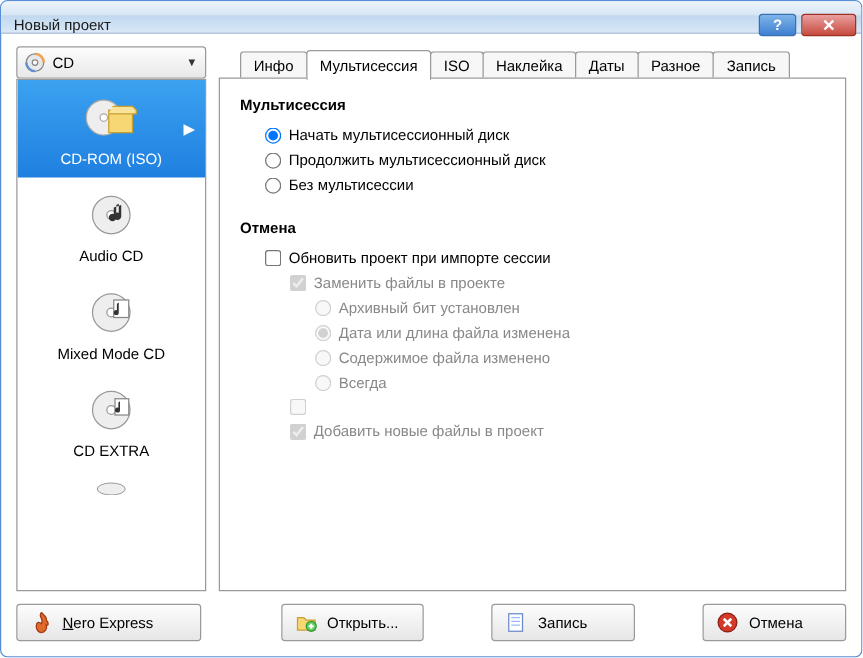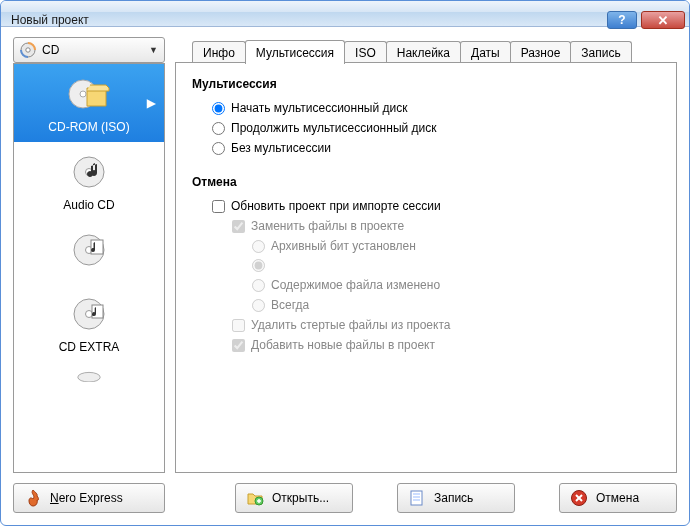--- a/index.html
+++ b/index.html
@@ -42,21 +42,21 @@
 .radio-row, .check-row { display: flex; align-items: center; gap: 6px; margin-bottom: 6px; font-size: 12px; }
 .radio-row input, .check-row input { margin: 0; }
 .indent-1 { margin-left: 20px; }
 .indent-2 { margin-left: 40px; }
 .indent-3 { margin-left: 60px; }
 .disabled { color: #888; }
 .disabled input { accent-color: #999; }
 
 .sep { height: 14px; }
 
-.footer { display: flex; padding-top: 10px; }
+.footer { display: flex; gap: 10px; padding-top: 10px; }
 .btn { height: 30px; border: 1px solid #9a9a9a; border-radius: 3px; background: linear-gradient(to bottom, #fdfdfd, #e6e6e6); display: flex; align-items: center; padding: 0 10px; cursor: pointer; gap: 8px; font-size: 12px; }
 .btn.wide { width: 152px; }
 .btn.normal { width: 118px; margin-left: 44px; }
 .btn .btn-ico { width: 18px; height: 18px; flex-shrink: 0; }
 .footer .spacer { flex: 1; }
 
 
 .sidebar::-webkit-scrollbar { width: 16px; }
 .sidebar::-webkit-scrollbar-track { background: #f0f0f0; border-left: 1px solid #ddd; }
 .sidebar::-webkit-scrollbar-thumb { background: linear-gradient(to right, #e8eef7, #c8d8ec); border: 1px solid #9ab; border-radius: 2px; }
@@ -126,20 +126,21 @@
           <div class="proj-label">Audio CD</div>
         </div>
 
         <div class="proj-item">
           <svg class="proj-ico" viewBox="0 0 44 40">
             <circle cx="22" cy="20" r="15" fill="#eee" stroke="#999"></circle>
             <circle cx="22" cy="20" r="3.5" fill="#fff" stroke="#999"></circle>
             <rect x="24" y="10" width="12" height="14" fill="#fff" stroke="#888"></rect>
             <path d="M28 12 v8 a2 2 0 1 1 -1.5 -1.9 V13" fill="#333"></path>
           </svg>
+          <div class="proj-label">Mixed Mode CD</div>
         </div>
 
         <div class="proj-item">
           <svg class="proj-ico" viewBox="0 0 44 40">
             <circle cx="22" cy="20" r="15" fill="#eee" stroke="#999"></circle>
             <circle cx="22" cy="20" r="3.5" fill="#fff" stroke="#999"></circle>
             <rect x="25" y="11" width="11" height="13" fill="#fff" stroke="#888"></rect>
             <path d="M29 13 v7 a2 2 0 1 1 -1.3 -1.8 V14" fill="#333"></path>
           </svg>
           <div class="proj-label">CD EXTRA</div>
@@ -181,33 +182,33 @@
           <input type="checkbox" checked="" disabled="" style="">
           <span>Заменить файлы в проекте</span>
         </label>
 
         <label class="radio-row indent-3 disabled">
           <input type="radio" name="crit" disabled="" style="">
           <span>Архивный бит установлен</span>
         </label>
         <label class="radio-row indent-3 disabled">
           <input type="radio" name="crit" checked="" disabled="" style="">
+          <span>Дата или длина файла изменена</span>
         </label>
         <label class="radio-row indent-3 disabled">
           <input type="radio" name="crit" disabled="" style="">
           <span>Содержимое файла изменено</span>
         </label>
         <label class="radio-row indent-3 disabled">
           <input type="radio" name="crit" disabled="" style="">
           <span>Всегда</span>
         </label>
 
         <label class="check-row indent-2 disabled">
           <input type="checkbox" disabled="" style="">
-          <span>Удалить стертые файлы из проекта</span>
         </label>
         <label class="check-row indent-2 disabled">
           <input type="checkbox" checked="" disabled="" style="">
           <span>Добавить новые файлы в проект</span>
         </label>
 
       </div>
     </div>
 
     <div class="footer">

